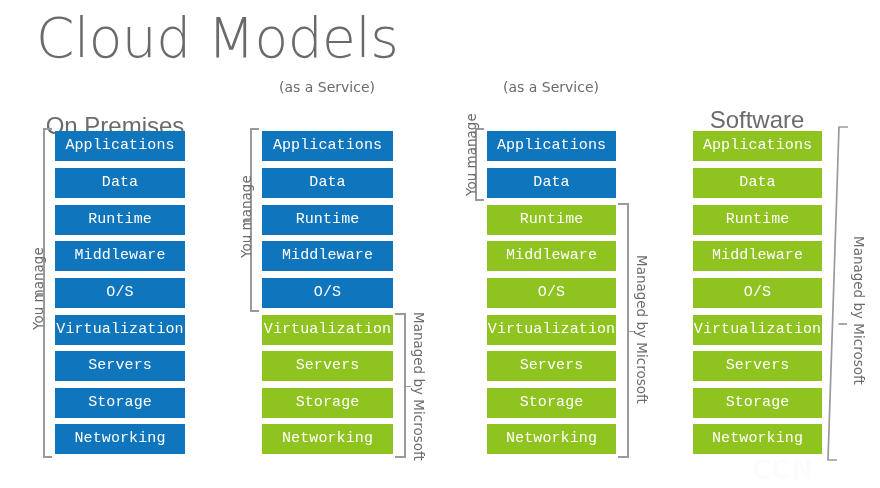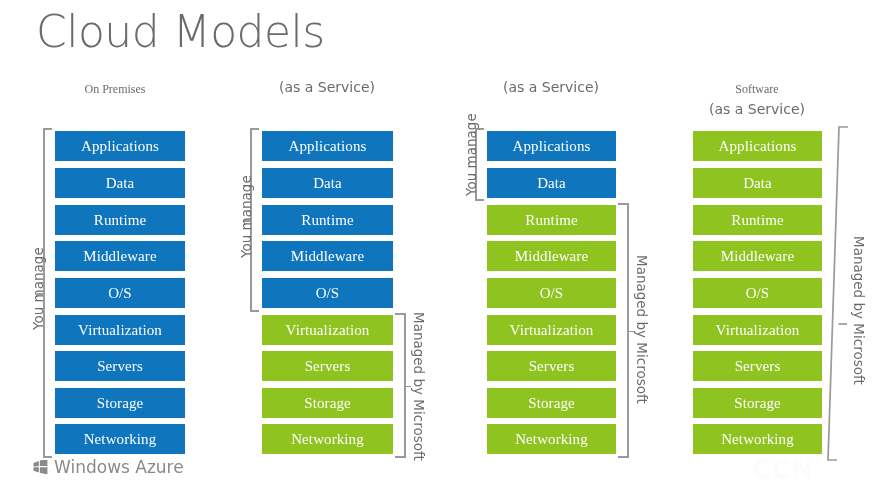--- a/index.html
+++ b/index.html
@@ -10,61 +10,62 @@
     overflow:hidden;
     position:relative;
     color:#5a5a5a;
   }
   #stage{position:absolute;left:0;top:0;width:880px;height:488px;}
 
   
   .title{
     position:absolute;
     left:36px; top:6px;
-    font-size:44px;
+    font-size:55px;
     font-weight:300;
     letter-spacing:-0.5px;
     color:#6a6a6a;
     white-space:nowrap;
     font-family:"DejaVu Sans","Liberation Sans",sans-serif;
   }
 
   
   .col-head{
     position:absolute;
     text-align:center;
     color:#6b6b6b;
     white-space:nowrap;
   }
   .col-head .main{
-    font-size:12px;
+    font-size:24px;
     font-weight:400;
     line-height:22px;
     display:block;
-    font-family:Liberation Serif, serif;
+    font-family:Liberation Sans, sans-serif;
+    margin-top:37px;
   }
   .col-head .sub{
     font-size:14px;
     font-weight:400;
     line-height:18px;
     display:block;
     font-family:"DejaVu Sans","Liberation Sans",sans-serif;
   }
 
   
   .bar{
     position:absolute;
     height:30px;
     line-height:30px;
     text-align:center;
     color:#ffffff;
     font-size:15px;
     font-weight:400;
     white-space:nowrap;
-    font-family:Liberation Serif, serif;
+    font-family:Liberation Mono, monospace;
     letter-spacing:0.1px;
   }
   .bar.blue{background:#0f75bd;}
   .bar.green{background:#8fc31f;}
 
   
   .bracket{position:absolute;}
   .bracket .vline{
     position:absolute;
     left:0; top:0;
@@ -150,21 +151,21 @@
   <div class="col-head" style="left:25px; top:78px; width:180px;">
     <span class="main">On Premises</span>
     <span class="sub"></span>
   </div>
   <div class="col-head" style="left:237px; top:78px; width:180px;">
     <span class="sub">(as a Service)</span>
   </div>
   <div class="col-head" style="left:461px; top:78px; width:180px;">
     <span class="sub">(as a Service)</span>
   </div>
-  <div class="col-head" style="left:667px; top:78px; width:180px;">
+  <div class="col-head" style="left:667px; top:72px; width:180px;">
     <span class="main">Software</span>
     <span class="sub">(as a Service)</span>
   </div>
 
   <div class="bar blue" style="left:55px;  top:131px; width:130px;">Applications</div>
   <div class="bar blue" style="left:55px;  top:168px; width:130px;">Data</div>
   <div class="bar blue" style="left:55px;  top:205px; width:130px;">Runtime</div>
   <div class="bar blue" style="left:55px;  top:241px; width:130px;">Middleware</div>
   <div class="bar blue" style="left:55px;  top:278px; width:130px;">O/S</div>
   <div class="bar blue" style="left:55px;  top:315px; width:130px;">Virtualization</div>
@@ -242,27 +243,16 @@
   <div class="bar green" style="left:693px; top:424px; width:129px;">Networking</div>
 
   <div class="bracket-slant" style="left:826px; top:126px;">
     <svg width="30" height="336" viewBox="0 0 30 336" xmlns="http://www.w3.org/2000/svg">
       <path d="M22 1 L13 1 L2 334 L11 334" fill="none" stroke="#9a9a9a" stroke-width="1.7"></path>
       <path d="M12.5 198 L21 198" fill="none" stroke="#9a9a9a" stroke-width="1.7"></path>
     </svg>
   </div>
   <div class="vlabel down" style="left:867px; top:236px;">Managed by Microsoft</div>
 
-  <div class="azure">
-    <span style="display:block;">
-      <svg class="flag" viewBox="0 0 16 15" xmlns="http://www.w3.org/2000/svg">
-        <path d="M0.5 3.2 L6.2 1.0 L6.2 6.6 L0.5 6.9 Z" fill="#8a8a8a"></path>
-        <path d="M7.3 0.6 L15.4 -1.4 L15.4 6.3 L7.3 6.5 Z" fill="#8a8a8a"></path>
-        <path d="M0.5 7.9 L6.2 7.9 L6.2 13.4 L0.5 11.5 Z" fill="#8a8a8a"></path>
-        <path d="M7.3 7.9 L15.4 7.9 L15.4 15.6 L7.3 13.7 Z" fill="#8a8a8a"></path>
-      </svg>
-    </span>
-    <span class="wordmark">Windows Azure</span>
-  </div>
 
   <div class="watermark">CCN</div>
 
 </div>
 
 </body></html>

